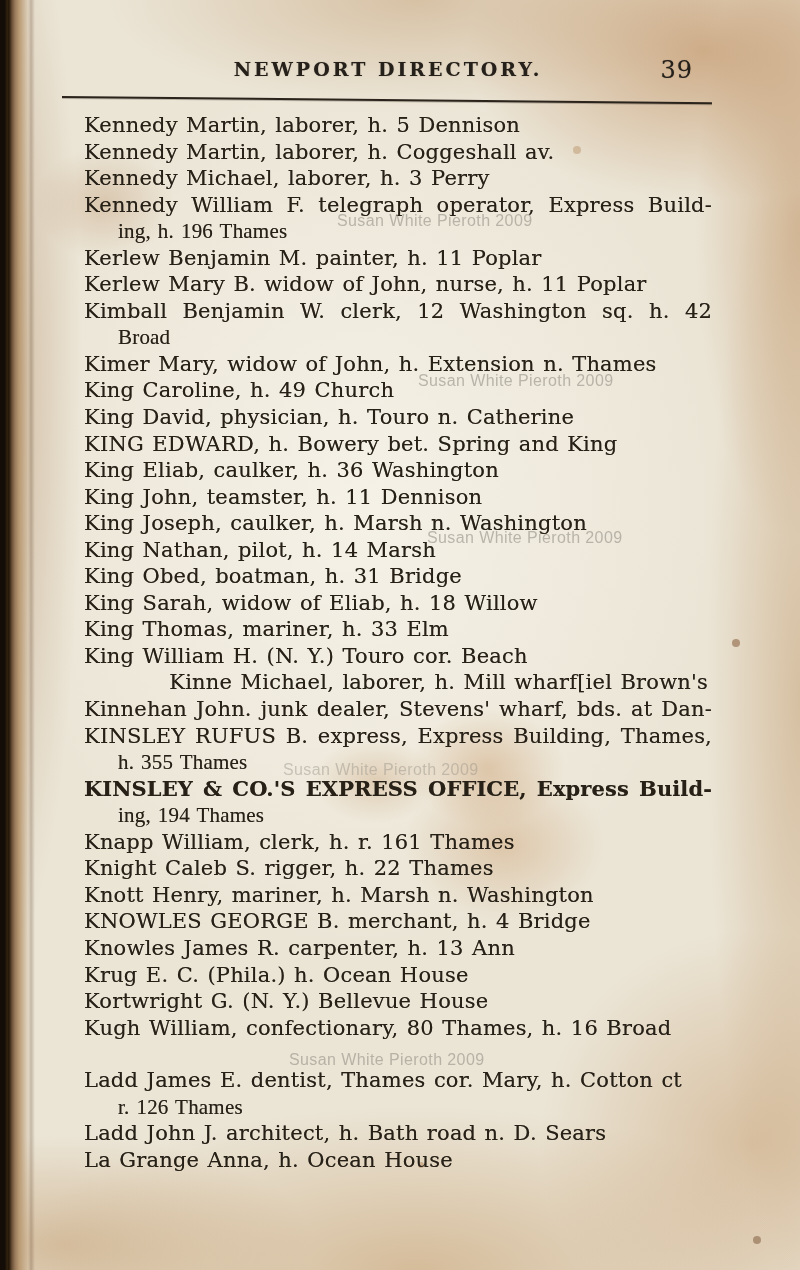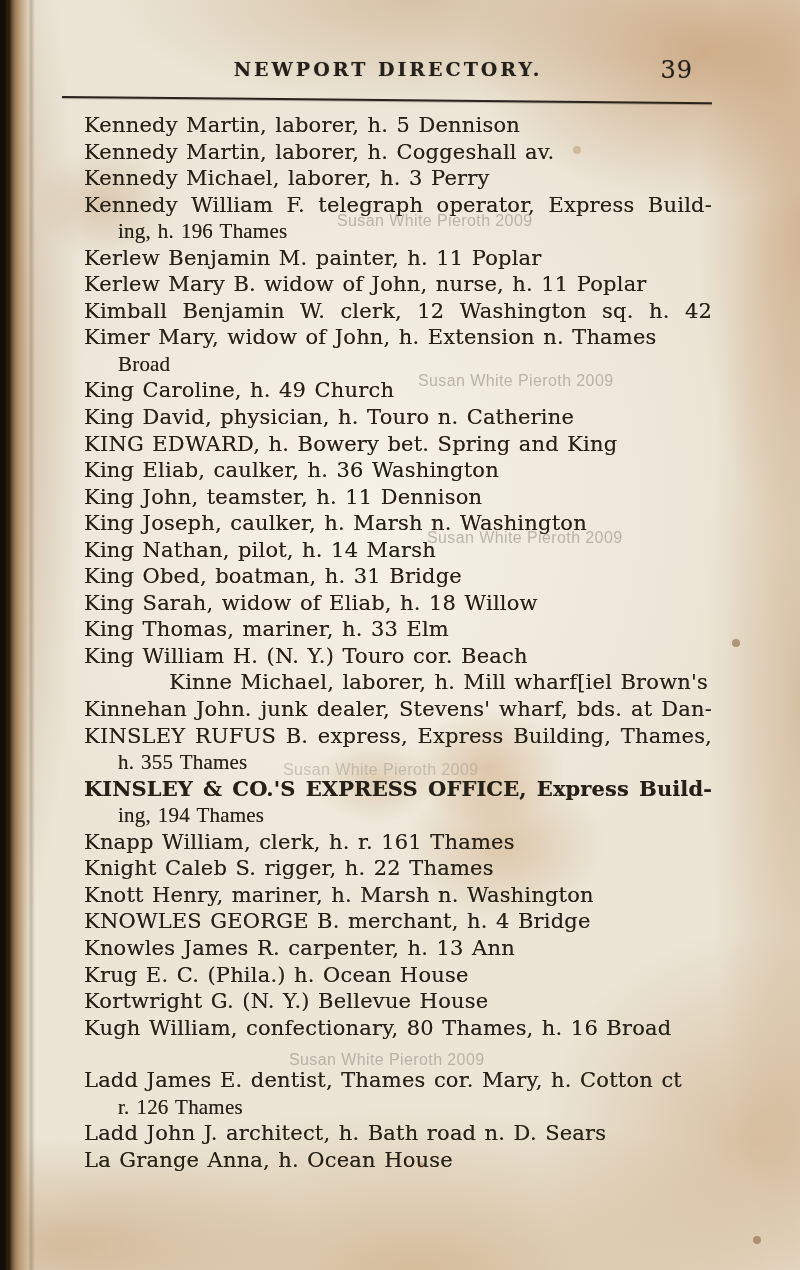--- a/index.html
+++ b/index.html
@@ -112,22 +112,22 @@
 
   <div class="entries" id="entries">
       <div class="line"><span>Kennedy Martin, laborer, h. 5 Dennison</span></div>
       <div class="line"><span>Kennedy Martin, laborer, h. Coggeshall av.</span></div>
       <div class="line"><span>Kennedy Michael, laborer, h. 3 Perry</span></div>
       <div class="line justify"><span>Kennedy William F. telegraph operator, Express Build-</span></div>
       <div class="line indent"><span>ing, h. 196 Thames</span></div>
       <div class="line"><span>Kerlew Benjamin M. painter, h. 11 Poplar</span></div>
       <div class="line"><span>Kerlew Mary B. widow of John, nurse, h. 11 Poplar</span></div>
       <div class="line justify"><span>Kimball Benjamin W. clerk, 12 Washington sq. h. 42</span></div>
+      <div class="line indent"><span>Broad</span></div>
       <div class="line"><span>Kimer Mary, widow of John, h. Extension n. Thames</span></div>
-      <div class="line indent"><span>Broad</span></div>
       <div class="line"><span>King Caroline, h. 49 Church</span></div>
       <div class="line"><span>King David, physician, h. Touro n. Catherine</span></div>
       <div class="line"><span>KING EDWARD, h. Bowery bet. Spring and King</span></div>
       <div class="line"><span>King Eliab, caulker, h. 36 Washington</span></div>
       <div class="line"><span>King John, teamster, h. 11 Dennison</span></div>
       <div class="line"><span>King Joseph, caulker, h. Marsh n. Washington</span></div>
       <div class="line"><span>King Nathan, pilot, h. 14 Marsh</span></div>
       <div class="line"><span>King Obed, boatman, h. 31 Bridge</span></div>
       <div class="line"><span>King Sarah, widow of Eliab, h. 18 Willow</span></div>
       <div class="line"><span>King Thomas, mariner, h. 33 Elm</span></div>

